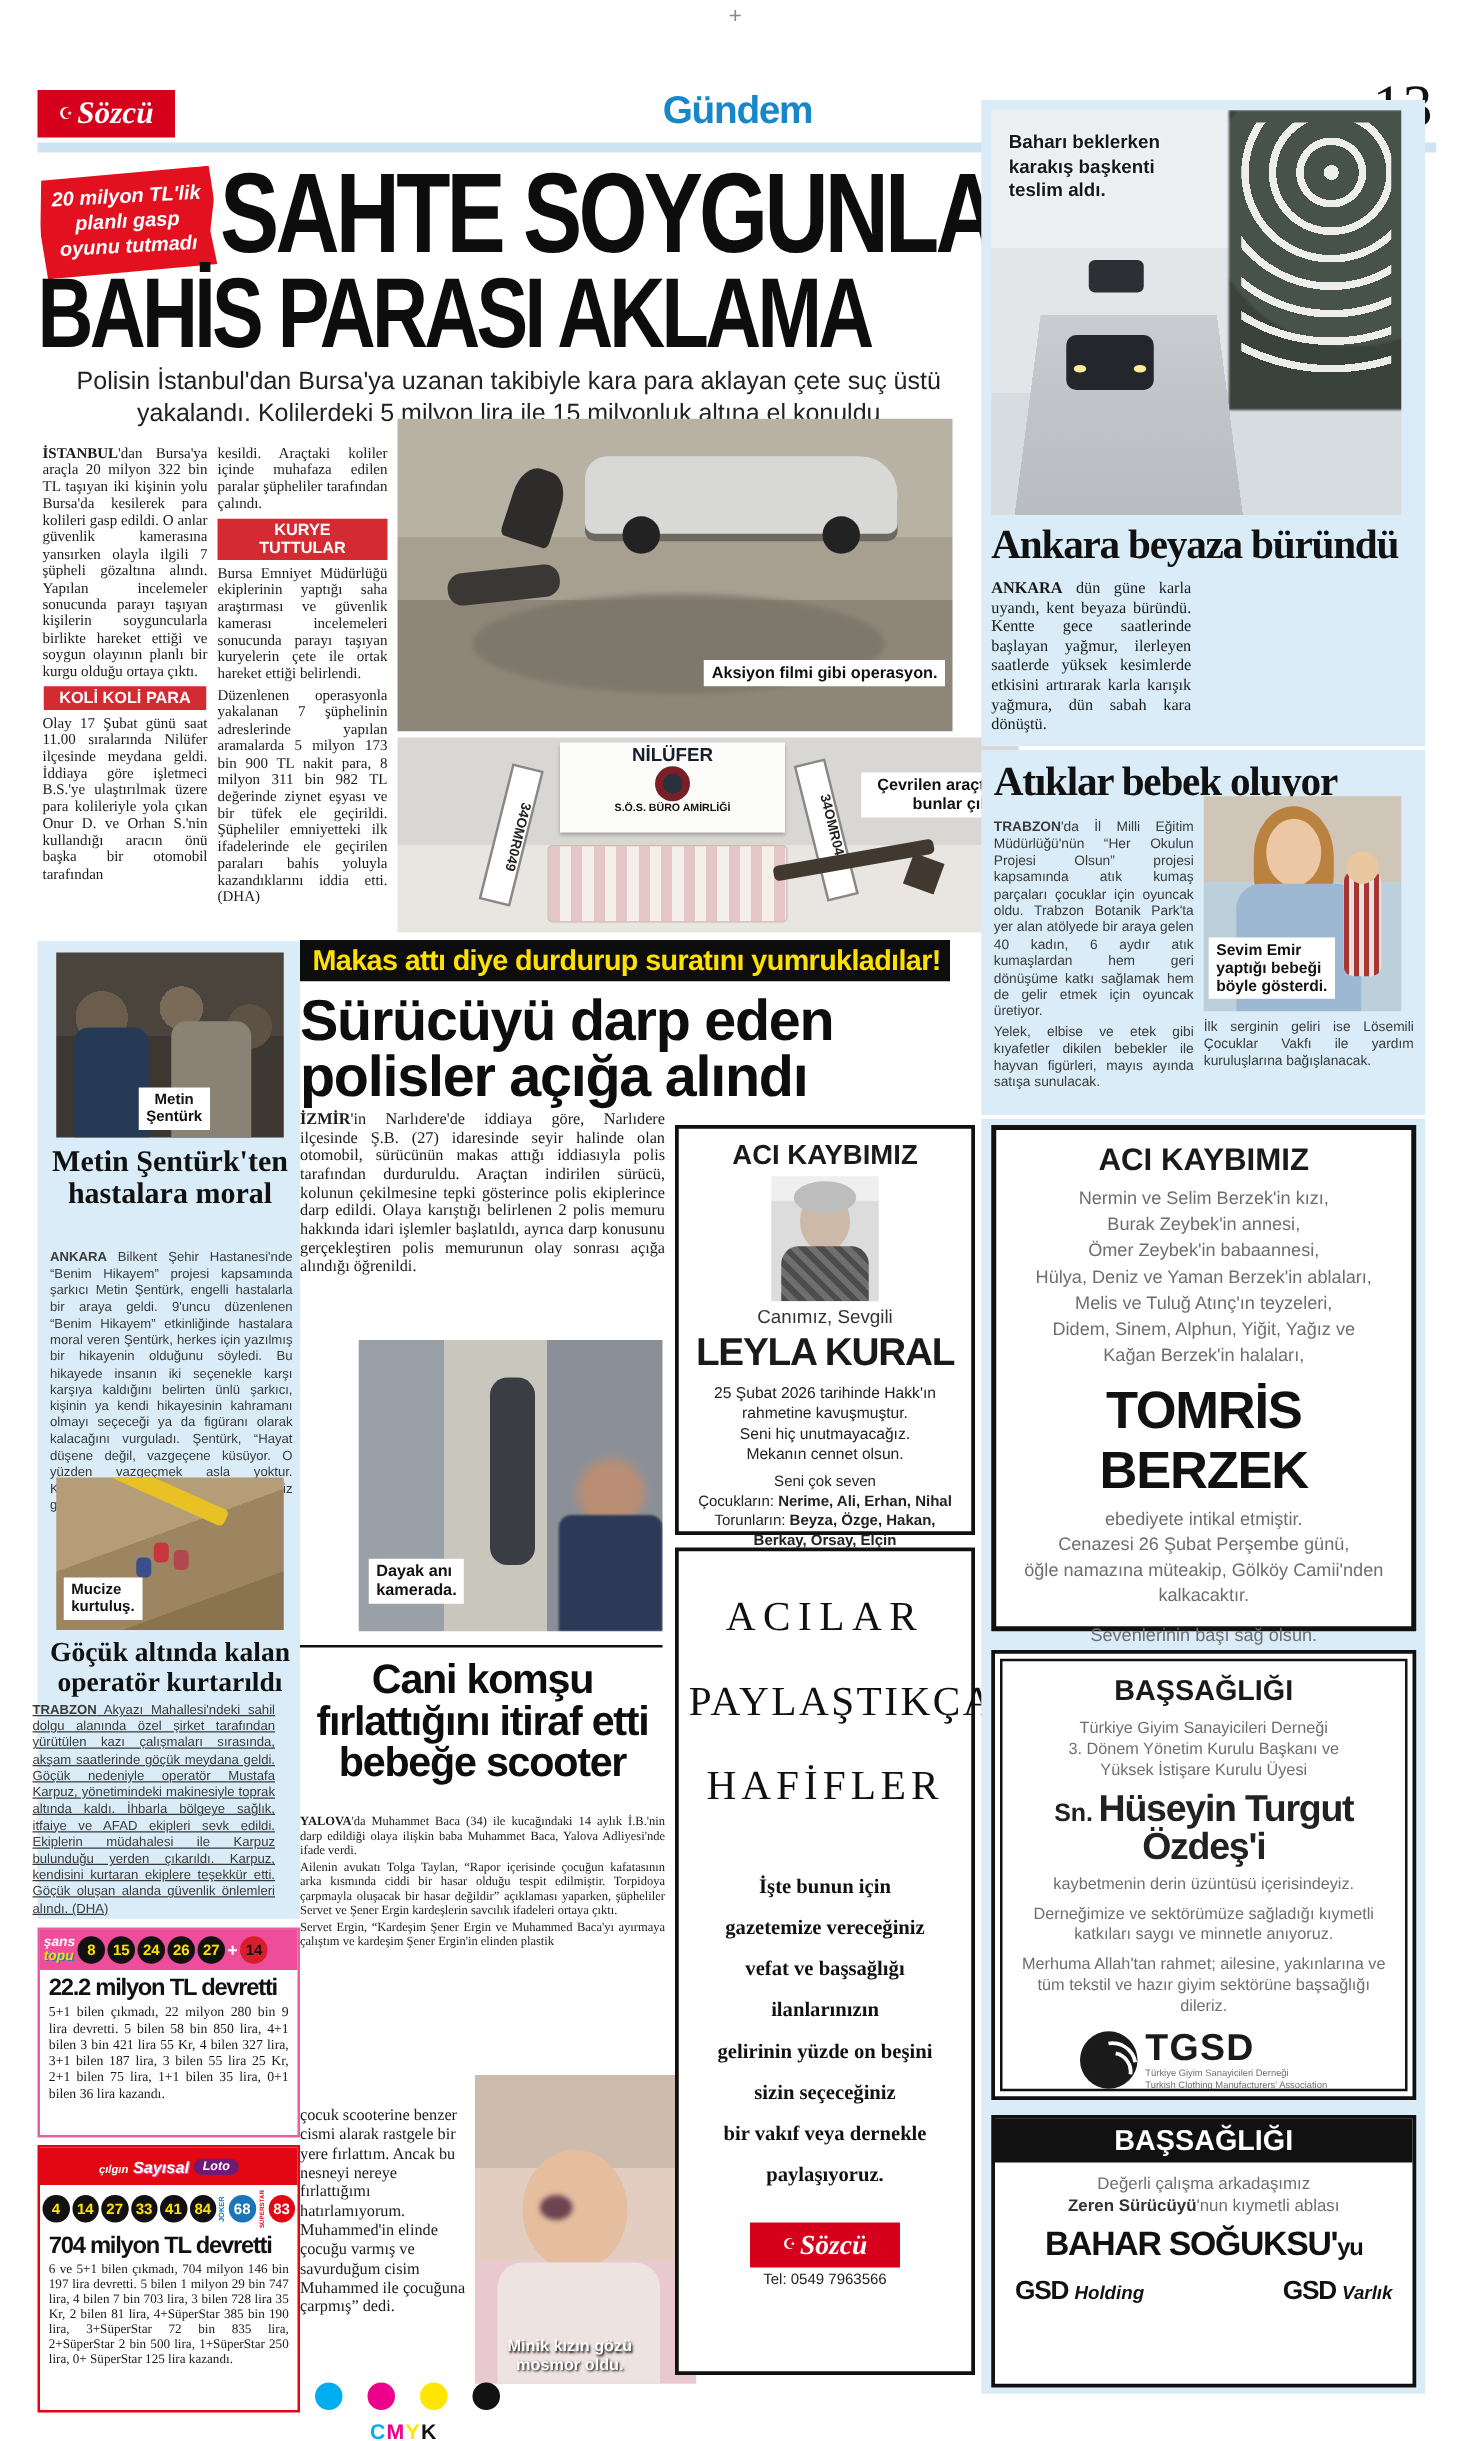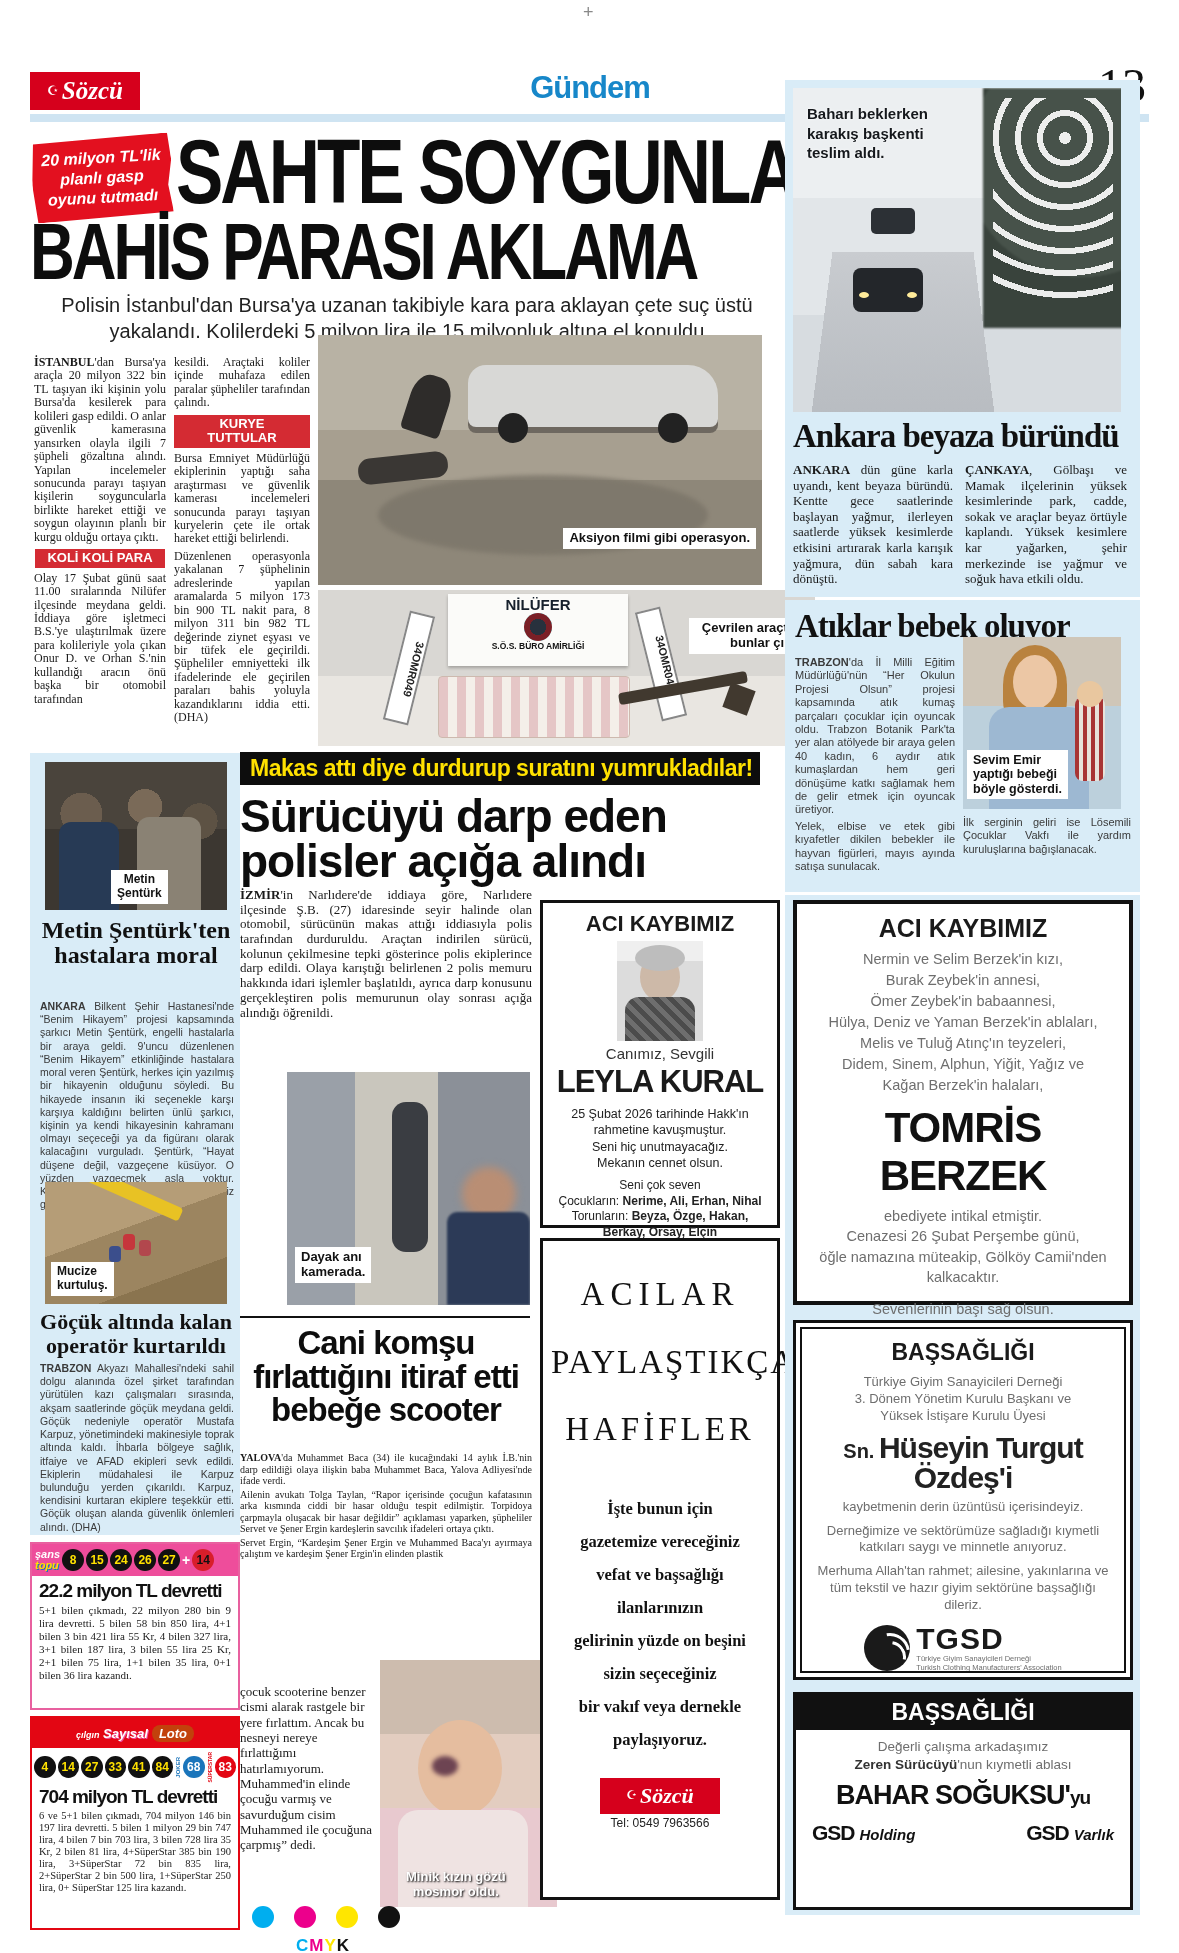--- a/index.html
+++ b/index.html
@@ -129,21 +129,21 @@
     <div class="abs" style="left:94px;top:58px;width:12px;height:16px;background:#b2474d;border-radius:4px;"></div>
     <div class="abs" style="left:64px;top:64px;width:12px;height:16px;background:#3b4e8c;border-radius:4px;"></div>
     <div class="capbox" style="left:6px;bottom:8px;font-size:12px;">
       <span>Mucize</span><br><span>kurtuluş.</span>
     </div>
   </div>
   <div class="abs serifh" style="left:40px;top:1310px;width:192px;text-align:center;font-size:22px;line-height:1.08;">
     <div>Göçük altında kalan</div>
       <div>operatör kurtarıldı</div>
   </div>
-  <div class="abs sans" style="left:40px;top:1362px;width:194px;font-size:10.5px;line-height:1.26;color:#3a3a3a;text-align:justify;">
+  <div class="abs sans" style="left:26px;top:1362px;width:194px;font-size:10.5px;line-height:1.26;color:#3a3a3a;text-align:justify;text-decoration:underline;">
     <b>TRABZON</b><span> Akyazı Mahallesi'ndeki sahil dolgu alanında özel şirket tarafından yürütülen kazı çalışmaları sırasında, akşam saatlerinde göçük meydana geldi. Göçük nedeniyle operatör Mustafa Karpuz, yönetimindeki makinesiyle toprak altında kaldı. İhbarla bölgeye sağlık, itfaiye ve AFAD ekipleri sevk edildi. Ekiplerin müdahalesi ile Karpuz bulunduğu yerden çıkarıldı. Karpuz, kendisini kurtaran ekiplere teşekkür etti. Göçük oluşan alanda güvenlik önlemleri alındı. (DHA)</span>
   </div>
 
   <div class="abs" style="left:30px;top:1542px;width:210px;height:168px;background:#fff;border:2px solid #e8609f;box-sizing:border-box;">
     <div style="height:32px;background:#ee4d9b;display:flex;align-items:center;padding:0 3px;gap:2px;">
       <span class="sans" style="font-style:italic;font-weight:bold;font-size:11px;color:#fff;line-height:1;">
         <span>şans</span><br>
         <span style="color:#ffe100;text-shadow:1px 1px 0 #1b75bb;">topu</span>
       </span>
       <span class="circle" style="width:22px;height:22px;font-size:12px;">8</span>
@@ -159,21 +159,21 @@
       <div class="serif lotbody" style="margin-top:2px;">5+1 bilen çıkmadı, 22 milyon 280 bin 9 lira devretti. 5 bilen 58 bin 850 lira, 4+1 bilen 3 bin 421 lira 55 Kr, 4 bilen 327 lira, 3+1 bilen 187 lira, 3 bilen 55 lira 25 Kr, 2+1 bilen 75 lira, 1+1 bilen 35 lira, 0+1 bilen 36 lira kazandı.</div>
     </div>
   </div>
 
   <div class="abs" style="left:30px;top:1716px;width:210px;height:214px;background:#fff;border:2px solid #e30613;box-sizing:border-box;">
     <div style="height:30px;background:#e30613;display:flex;align-items:center;justify-content:center;gap:4px;">
       <span class="sans" style="color:#fff;font-weight:bold;font-style:italic;font-size:13px;line-height:1;">
         <span style="font-size:9px;">çılgın</span>
         <span style="text-shadow:1px 1px 0 #ee4d9b;">Sayısal</span>
       </span>
-      <span class="sans" style="background:#c2410c;color:#fff;font-weight:bold;font-style:italic;font-size:13px;border-radius:8px;padding:1px 7px;">Loto</span>
+      <span class="sans" style="background:#701a75;color:#fff;font-weight:bold;font-style:italic;font-size:10px;border-radius:8px;padding:1px 7px;">Loto</span>
     </div>
     <div style="display:flex;align-items:center;padding:4px 2px;gap:2px;">
       <span class="circle" style="width:22px;height:22px;font-size:12px;">4</span>
       <span class="circle" style="width:22px;height:22px;font-size:12px;">14</span>
       <span class="circle" style="width:22px;height:22px;font-size:12px;">27</span>
       <span class="circle" style="width:22px;height:22px;font-size:12px;">33</span>
       <span class="circle" style="width:22px;height:22px;font-size:12px;">41</span>
       <span class="circle" style="width:22px;height:22px;font-size:12px;">84</span>
       <span class="sans" style="writing-mode:vertical-rl;transform:rotate(180deg);font-size:6px;font-weight:bold;color:#1b75bb;">JOKER</span>
       <span class="circle" style="width:22px;height:22px;font-size:12px;background:#1b75bb;color:#fff;">68</span>
@@ -300,23 +300,20 @@
     <div class="abs" style="left:78px;top:120px;width:44px;height:26px;background:#2c3035;border-radius:5px;"></div>
     <div class="abs sans" style="left:14px;top:16px;font-weight:bold;font-size:15px;line-height:1.3;color:#15181c;text-shadow:0 0 3px #fff;">
       <div>Baharı beklerken</div>
         <div>karakış başkenti</div>
         <div>teslim aldı.</div>
     </div>
   </div>
   <div class="abs serifh" style="left:793px;top:418px;width:340px;font-size:33px;letter-spacing:-1px;">Ankara beyaza büründü</div>
   <div class="abs serif" style="left:793px;top:462px;width:160px;font-size:13px;line-height:1.2;text-align:justify;">
     <b>ANKARA</b><span> dün güne karla uyandı, kent beyaza büründü. Kentte gece saatlerinde başlayan yağmur, ilerleyen saatlerde yüksek kesimlerde etkisini artırarak karla karışık yağmura, dün sabah kara dönüştü.</span>
-  </div>
-  <div class="abs serif" style="left:965px;top:462px;width:162px;font-size:13px;line-height:1.2;text-align:justify;">
-    <b>ÇANKAYA</b><span>, Gölbaşı ve Mamak ilçelerinin yüksek kesimlerinde park, cadde, sokak ve araçlar beyaz örtüyle kaplandı. Yüksek kesimlere kar yağarken, şehir merkezinde ise yağmur ve soğuk hava etkili oldu.</span>
   </div>
 
   <div class="abs serifh" style="left:795px;top:608px;width:340px;font-size:33px;letter-spacing:-1px;">Atıklar bebek oluyor</div>
   <div class="abs sans" style="left:795px;top:656px;width:160px;font-size:11px;line-height:1.22;color:#3a3a3a;text-align:justify;">
     <b>TRABZON</b><span>'da İl Milli Eğitim Müdürlüğü'nün “Her Okulun Projesi Olsun” projesi kapsamında atık kumaş parçaları çocuklar için oyuncak oldu. Trabzon Botanik Park'ta yer alan atölyede bir araya gelen 40 kadın, 6 aydır atık kumaşlardan hem geri dönüşüme katkı sağlamak hem de gelir etmek için oyuncak üretiyor.</span>
     <p style="margin:3px 0 0;">Yelek, elbise ve etek gibi kıyafetler dikilen bebekler ile hayvan figürleri, mayıs ayında satışa sunulacak.</p>
   </div>
   <div class="photo" style="left:963px;top:637px;width:158px;height:172px;background:linear-gradient(180deg,#cfc6b8 0 40%,#bcd0dc 40% 100%);">
     <div class="abs" style="left:40px;top:8px;width:64px;height:80px;background:#b9823e;border-radius:50% 50% 30% 30%;"></div>
     <div class="abs" style="left:50px;top:18px;width:44px;height:54px;background:#ecc7a5;border-radius:50%;"></div>

